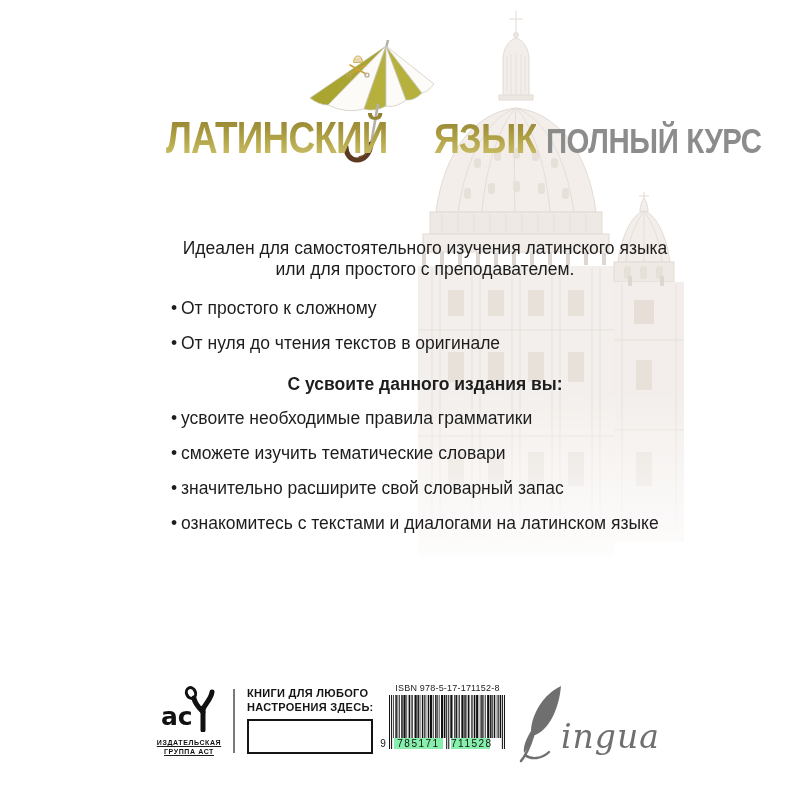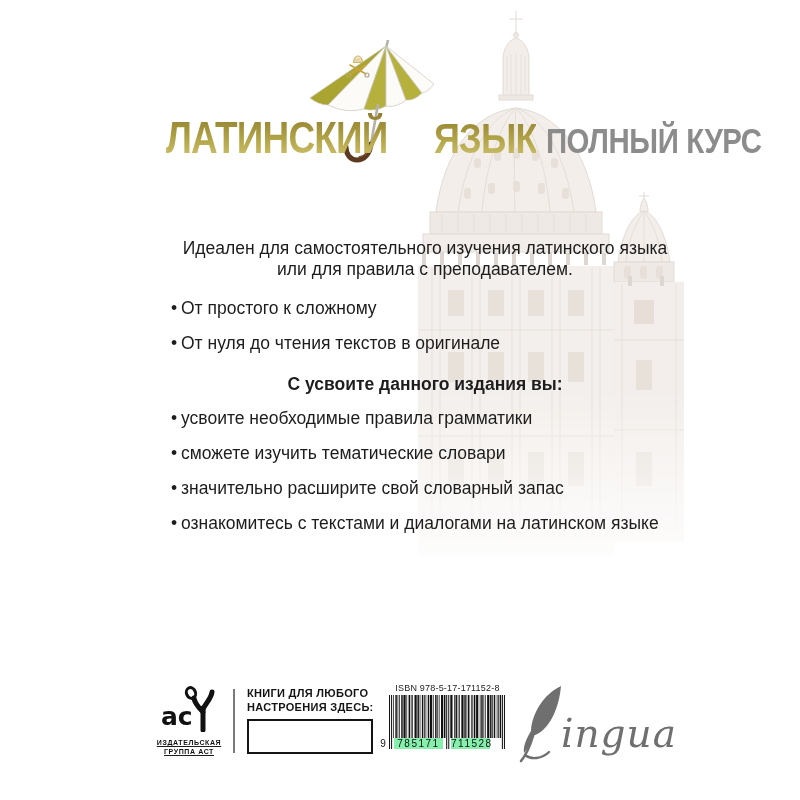--- a/index.html
+++ b/index.html
@@ -39,21 +39,21 @@
   .barcode{position:absolute;left:389px;top:683px;width:117px;}
   .isbn{font-size:9px;letter-spacing:.2px;color:#1d1d1d;text-align:center;margin-bottom:2px;white-space:nowrap;}
   .bars-wrap{position:relative;width:117px;height:54px;}
   .bars-wrap svg{position:absolute;left:0;top:0;width:117px;height:54px;}
   .bc-d{position:absolute;bottom:0;height:11px;line-height:11px;font-size:10px;letter-spacing:1.5px;
         background:#86efac;text-align:center;color:#111;}
   .bc-first{left:-10px;width:8px;background:transparent;letter-spacing:0;}
   .bc-g1{left:5px;width:49px;}
   .bc-g2{left:62px;width:39px;}
   .lingua{position:absolute;left:518px;top:684px;display:flex;align-items:flex-end;}
-  .lingua-rest{font-family:"DejaVu Serif",serif;font-style:italic;font-size:39px;color:#6f6f6f;
+  .lingua-rest{font-family:"DejaVu Serif",serif;font-style:italic;font-size:33px;color:#6f6f6f;
                margin-left:-7px;margin-bottom:8px;letter-spacing:1px;}
 </style>
 </head>
 <body>
 
 <div class="page">
 
   <svg class="bg-art" viewBox="0 0 382 575" aria-hidden="true">
     <g stroke="#ddd4cd" stroke-width="1" fill="#f1ece7">
 
@@ -178,21 +178,21 @@
     </div>
     <div class="cond title-line2">
       <span class="t2 gold">ЯЗЫК</span><span class="t2-sub">ПОЛНЫЙ КУРС</span>
     </div>
   </div>
 
   <div class="copy">
     <p class="lead">
       </p>
       <div>Идеален для самостоятельного изучения латинского языка</div>
-      <div>или для правила с преподавателем.</div>
+      <div>или для простого с преподавателем.</div>
     <p></p>
     <div class="brow">
       <span class="dot">•</span>
       <span>От простого к сложному</span>
     </div>
     <div class="brow">
       <span class="dot">•</span>
       <span>От нуля до чтения текстов в оригинале</span>
     </div>
     <p class="subhead">С усвоите данного издания вы:</p>

